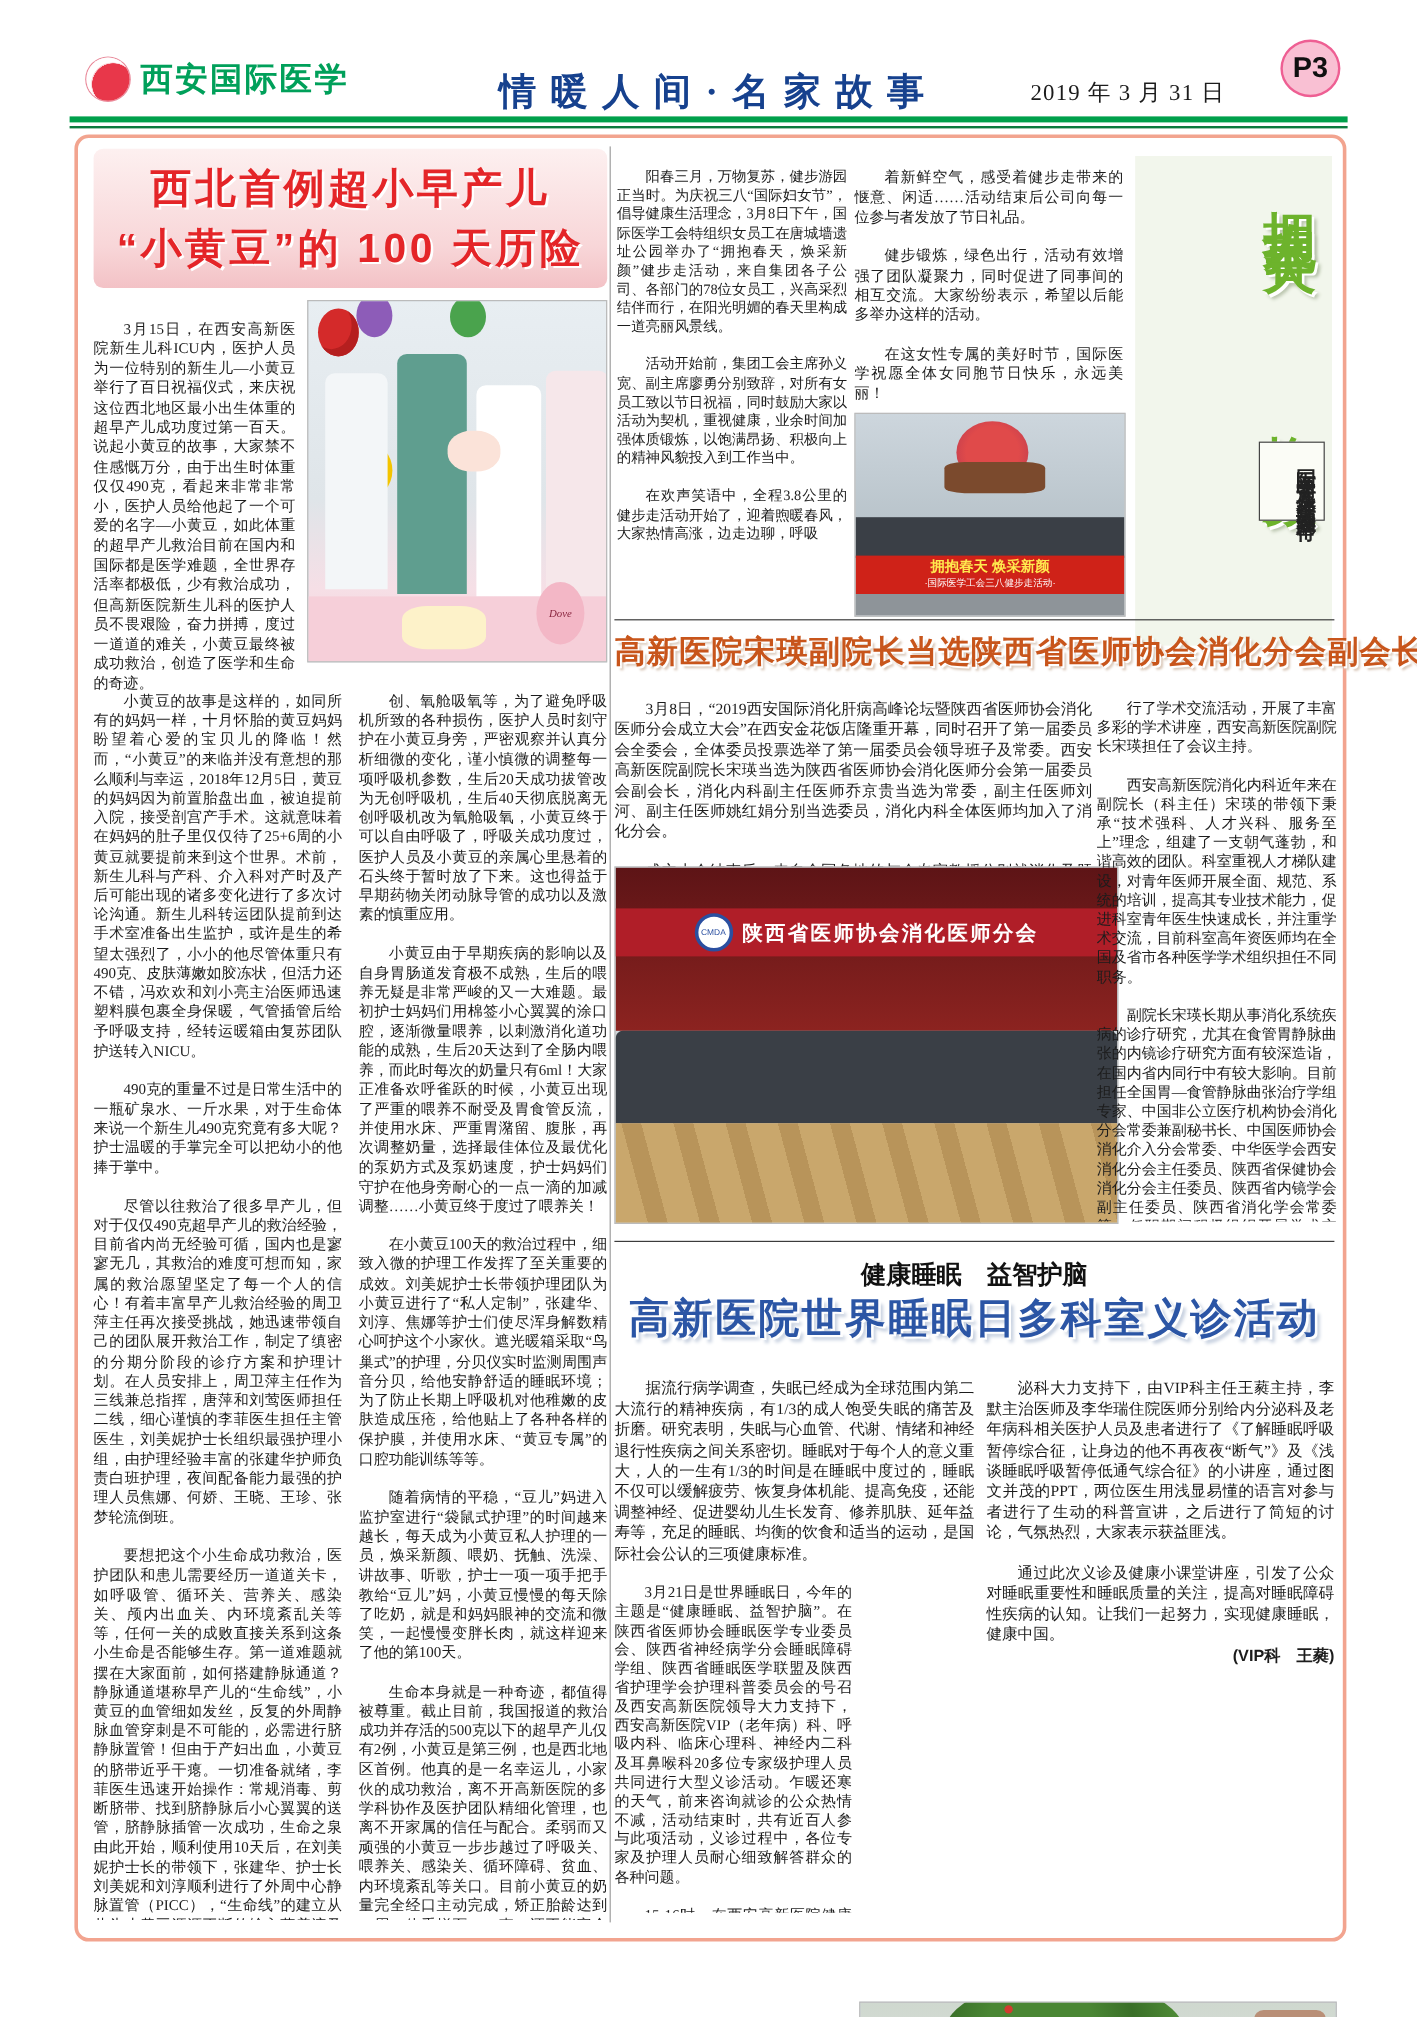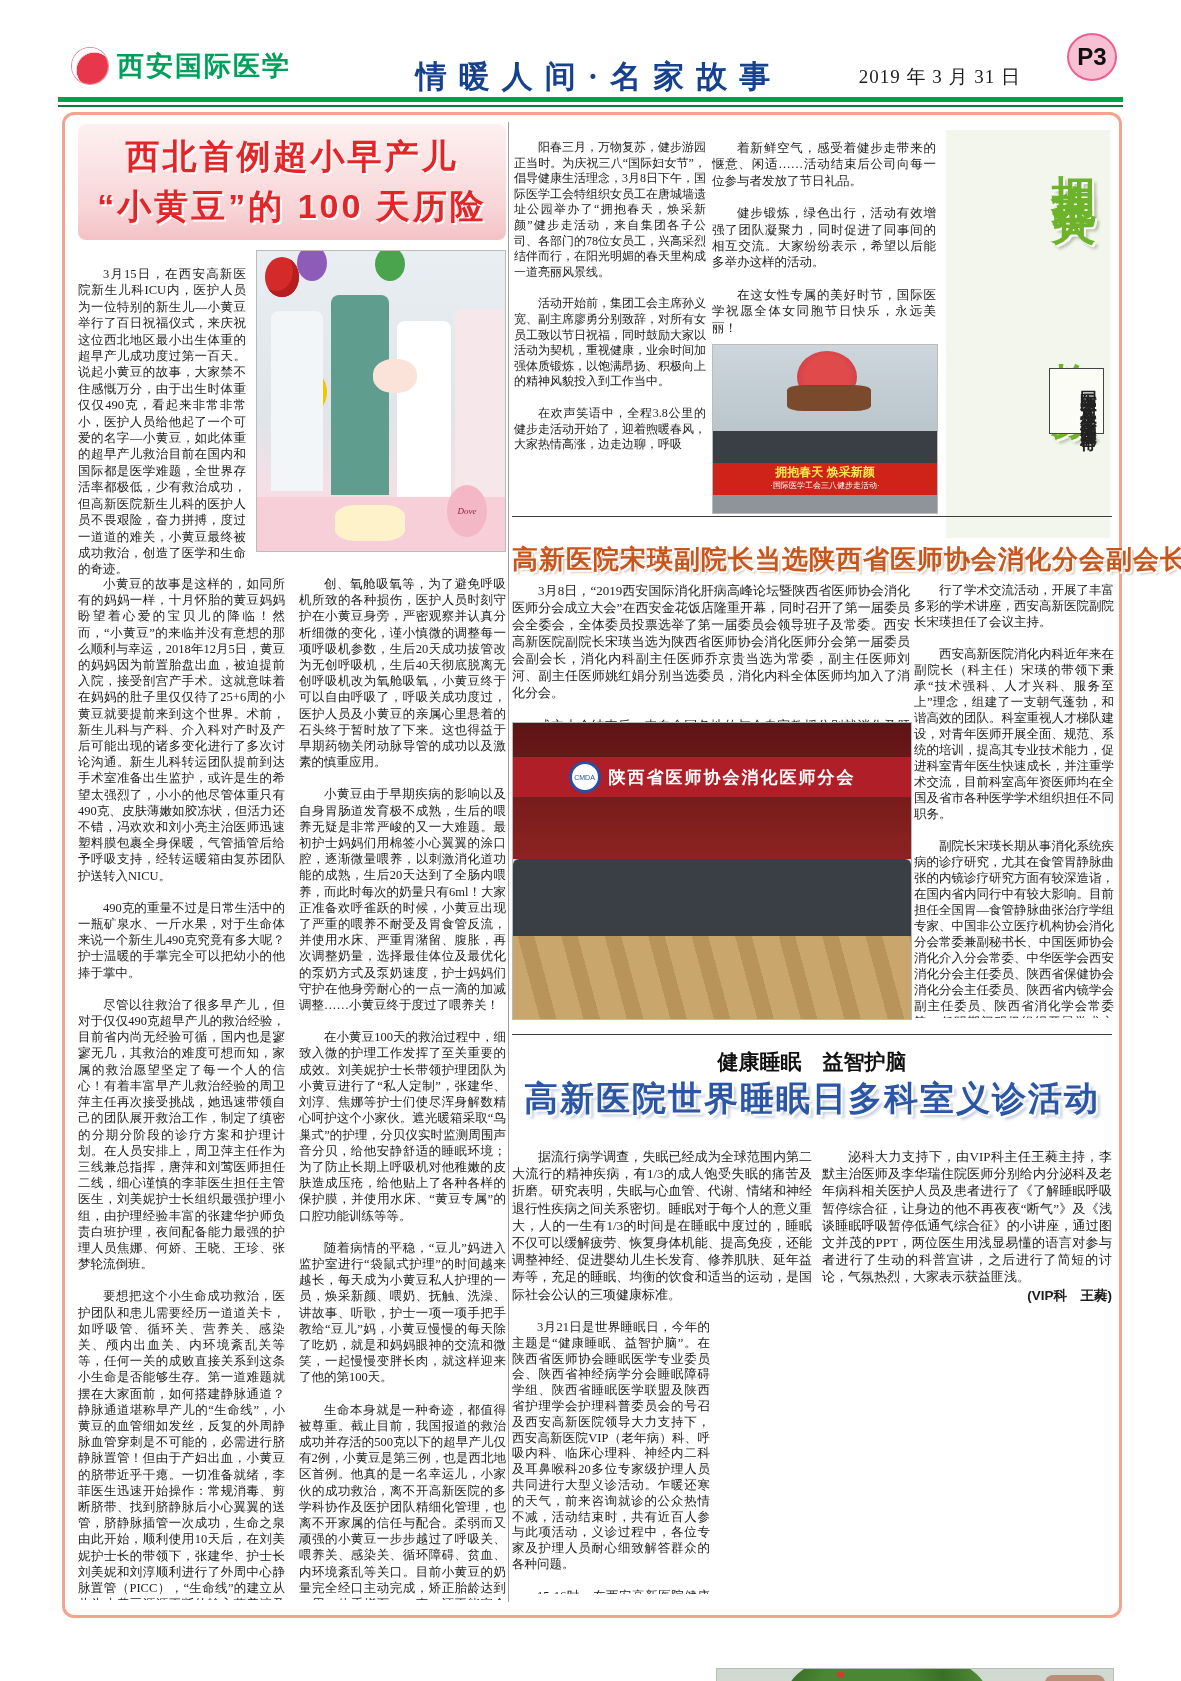--- a/index.html
+++ b/index.html
@@ -58,23 +58,23 @@
   .vh-big{font-family:"Liberation Sans",sans-serif;font-weight:bold;font-size:44px;
      color:#6db32c;letter-spacing:10px;text-shadow:2px 2px 0 #ffffff,4px 4px 3px #b9c4ad;margin-left:6px;}
   .vh-big2{margin-inline-start:148px;}
   .vh-small{writing-mode:vertical-rl;margin-left:10px;border:1px solid #444;background:#fbfcf6;
      font-family:"Liberation Serif",serif;font-weight:bold;font-size:16.5px;letter-spacing:3px;
      padding:8px 4px;color:#222;}
   
   .divider-top{left:512px;top:516px;width:600px;}
   .band-title{left:512px;top:526px;width:600px;text-align:center;
      font-family:"Liberation Sans",sans-serif;font-weight:bold;font-size:26px;color:#c8551b;
-     letter-spacing:1px;text-shadow:1.5px 1.5px 0 #ffffff,3px 3px 2px #d9c7b8;white-space:nowrap;margin-top:16px;}
+     letter-spacing:1px;text-shadow:1.5px 1.5px 0 #ffffff,3px 3px 2px #d9c7b8;white-space:nowrap;}
   .band-wide{left:512px;top:566px;width:398px;font-size:13px;line-height:17px;}
-  .band-photo{left:512px;top:722px;width:398px;height:296px;}
+  .band-photo{left:512px;top:722px;width:398px;height:296px;padding-left:20px;}
   .band-narrow{left:914px;top:566px;width:200px;height:452px;font-size:12.5px;line-height:16px;overflow:hidden;}
   
   .divider-band{left:512px;top:1034px;width:600px;}
   .bt-kicker{left:512px;top:1048px;width:600px;text-align:center;font-weight:bold;font-size:21px;color:#111;}
   .bt-title{left:512px;top:1076px;width:600px;text-align:center;
      font-family:"Liberation Sans",sans-serif;font-weight:bold;font-size:34px;color:#2b55a5;
      letter-spacing:2px;text-shadow:2px 2px 0 #ffffff,4px 4px 3px #c4cede;white-space:nowrap;}
   .bt-col1top{left:512px;top:1132px;width:300px;font-size:13px;line-height:17.2px;}
   .bt-col1side{left:512px;top:1304px;width:198px;height:290px;font-size:12.5px;line-height:15.8px;overflow:hidden;}
   .bt-col2{left:822px;top:1132px;width:290px;font-size:13px;line-height:17.2px;}
@@ -213,20 +213,21 @@
   <div class="abs bt-col1top">
       <p class="para">据流行病学调查，失眠已经成为全球范围内第二大流行的精神疾病，有1/3的成人饱受失眠的痛苦及折磨。研究表明，失眠与心血管、代谢、情绪和神经退行性疾病之间关系密切。睡眠对于每个人的意义重大，人的一生有1/3的时间是在睡眠中度过的，睡眠不仅可以缓解疲劳、恢复身体机能、提高免疫，还能调整神经、促进婴幼儿生长发育、修养肌肤、延年益寿等，充足的睡眠、均衡的饮食和适当的运动，是国际社会公认的三项健康标准。</p>
     </div>
   <div class="abs bt-col1side">
       <p class="para">3月21日是世界睡眠日，今年的主题是“健康睡眠、益智护脑”。在陕西省医师协会睡眠医学专业委员会、陕西省神经病学分会睡眠障碍学组、陕西省睡眠医学联盟及陕西省护理学会护理科普委员会的号召及西安高新医院领导大力支持下，西安高新医院VIP（老年病）科、呼吸内科、临床心理科、神经内二科及耳鼻喉科20多位专家级护理人员共同进行大型义诊活动。乍暖还寒的天气，前来咨询就诊的公众热情不减，活动结束时，共有近百人参与此项活动，义诊过程中，各位专家及护理人员耐心细致解答群众的各种问题。</p>
       <p class="para">15-16时，在西安高新医院健康苑VIP科一楼D066室，在内分</p>
     </div>
   <div class="abs bt-col2">
     <div>
         <p class="para">泌科大力支持下，由VIP科主任王蕤主持，李默主治医师及李华瑞住院医师分别给内分泌科及老年病科相关医护人员及患者进行了《了解睡眠呼吸暂停综合征，让身边的他不再夜夜“断气”》及《浅谈睡眠呼吸暂停低通气综合征》的小讲座，通过图文并茂的PPT，两位医生用浅显易懂的语言对参与者进行了生动的科普宣讲，之后进行了简短的讨论，气氛热烈，大家表示获益匪浅。</p>
+        <p class="para">通过此次义诊及健康小课堂讲座，引发了公众对睡眠重要性和睡眠质量的关注，提高对睡眠障碍性疾病的认知。让我们一起努力，实现健康睡眠，健康中国。</p>
       </div>
     <div class="caption bt-caption">(VIP科　王蕤)</div>
   </div>
 
   <div class="abs ph bt-photo">
     <div class="strip" style="top:0;height:40%;background:linear-gradient(180deg,#cfd8cf 0%,#e0e4de 100%);"></div>
     <div class="circle" style="left:70px;top:-18px;width:200px;height:96px;background:radial-gradient(circle at 40% 45%,#4a8634 0 35%,#3a6f28 60%,#57963c 100%);border-radius:45%;"></div>
     <div class="circle" style="left:120px;top:2px;width:7px;height:7px;background:#d23b2f;"></div>
 
     <div class="figure" style="right:8px;top:6px;width:60px;height:80px;background:#b98f77;"></div>

